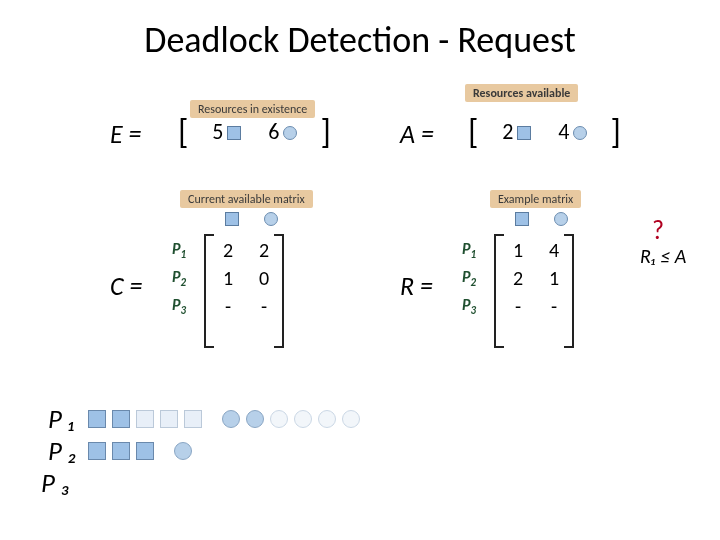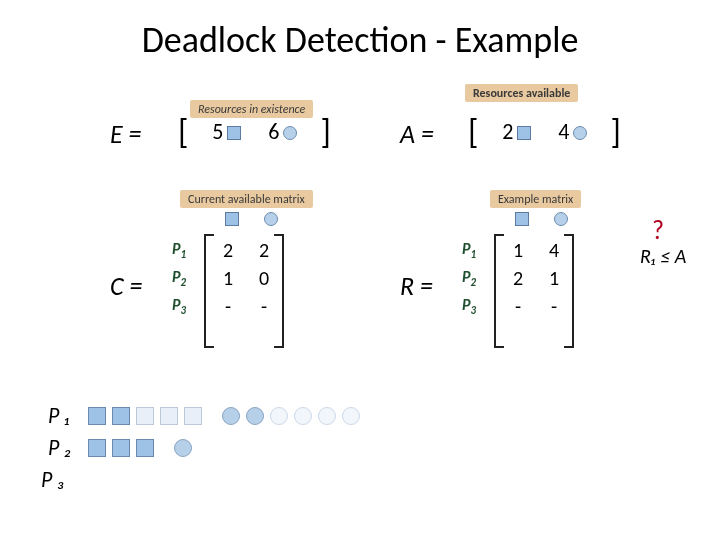--- a/index.html
+++ b/index.html
@@ -95,21 +95,21 @@
     gap: 22px;
   }
 
   
   .proc-row {
     position: absolute;
     display: flex;
     align-items: center;
     gap: 6px;
   }
-  .proc-lab { font-style: italic; font-size: 22px; width: 34px; }
+  .proc-lab { font-style: italic; font-size: 27px; width: 34px; }
   .sq { width: 18px; height: 18px; background: #cdddf0; border: 1px solid #6a89ac; }
   .sq.filled { background: #9ec1e6; }
   .ci { width: 18px; height: 18px; border-radius: 50%; background: #e4edf6; border: 1px solid #8aa6c4; }
   .ci.filled { background: #b7d0e9; }
   .faded { opacity: 0.45; }
 
   .question {
     position: absolute;
     color: #b00020;
     font-size: 26px;
@@ -130,23 +130,23 @@
     border-bottom: 2px solid #222;
   }
   .big-bracket.right {
     border-left: none;
     border-right: 2px solid #222;
   }
 </style>
 </head>
 <body>
 
-<div class="title">Deadlock Detection - Example</div>
-
-<div class="beige" style="left:190px; top:100px;font-style:italic;">Resources in existence</div>
+<div class="title">Deadlock Detection - Request</div>
+
+<div class="beige" style="left:190px; top:100px;">Resources in existence</div>
 <div class="beige" style="left:465px; top:84px;font-weight:bold;">Resources available</div>
 <div class="beige" style="left:180px; top:190px;">Current available matrix</div>
 <div class="beige" style="left:490px; top:190px;">Example matrix</div>
 
 <div class="vec-label" style="left:110px; top:118px;">E =</div>
 <div class="vec" style="left:178px; top:118px;">
   <span class="bracket">[</span>
   <span class="cell"><span>5</span><span class="token-sq"></span></span>
   <span class="cell"><span>6</span><span class="token-ci"></span></span>
   <span class="bracket">]</span>

